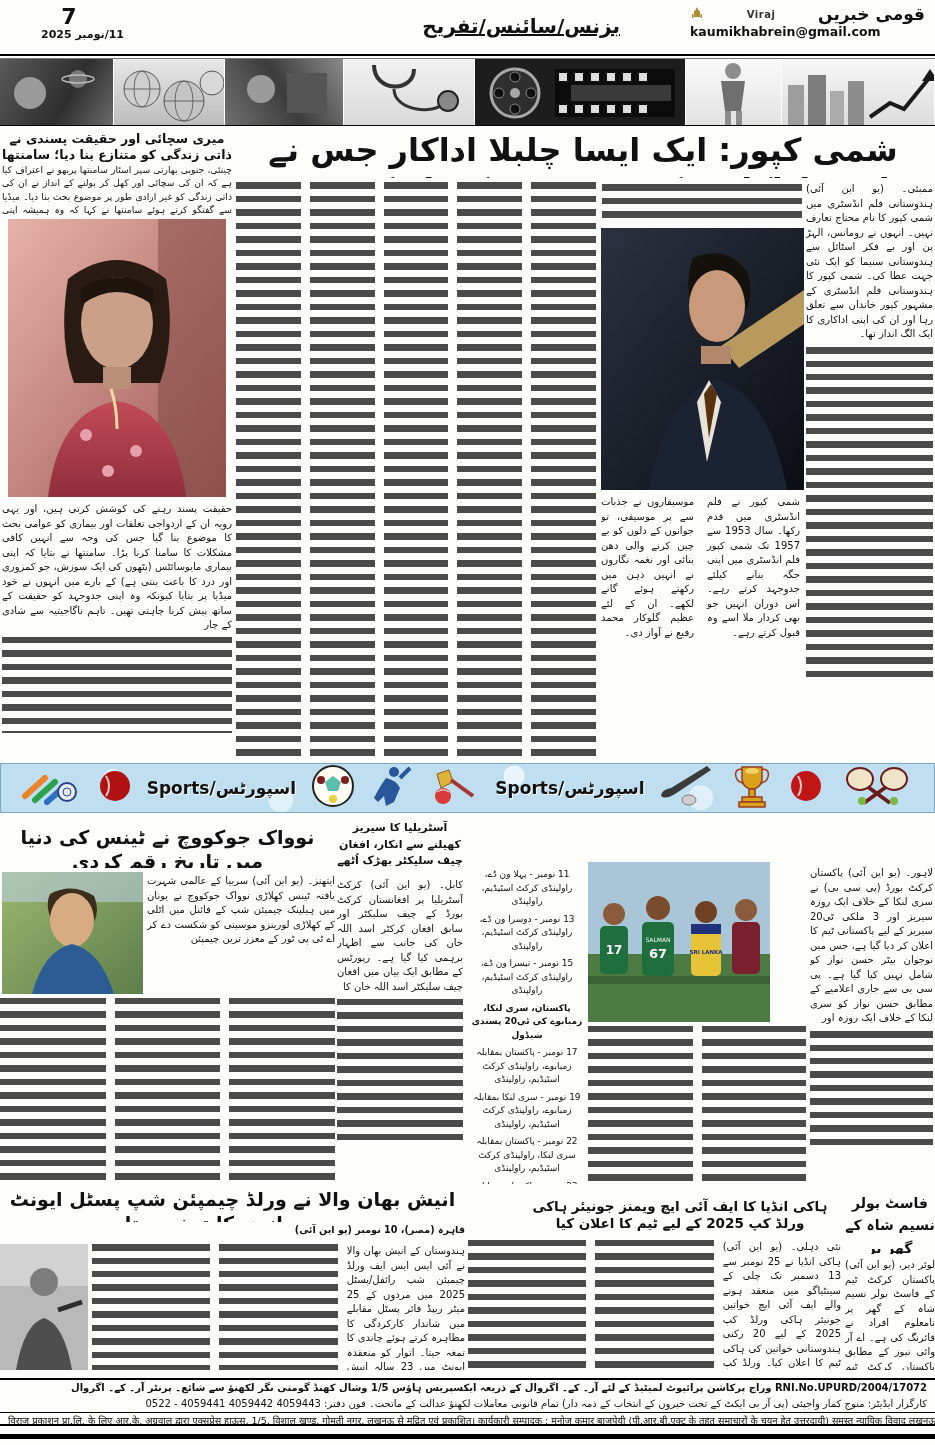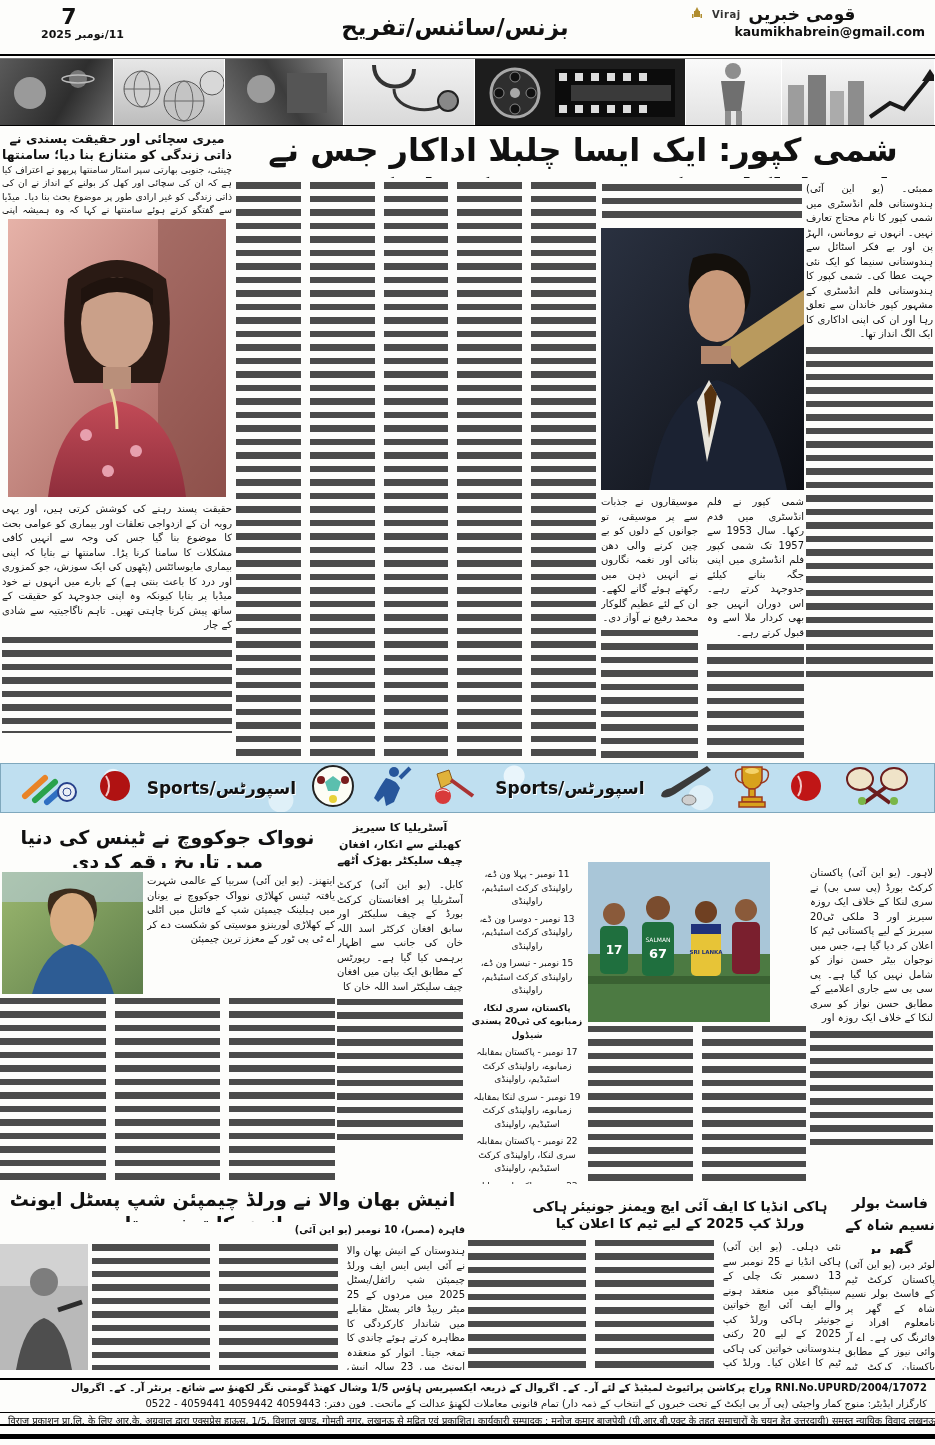--- a/index.html
+++ b/index.html
@@ -3,32 +3,32 @@
 <meta charset="utf-8">
 <style>
   html,body{margin:0;padding:0;background:#e9e7e2;}
   #page{position:relative;width:935px;height:1445px;background:#fdfdfb;overflow:hidden;
         font-family:"DejaVu Sans",sans-serif;color:#111;margin:0 auto;}
   .abs{position:absolute;box-sizing:border-box;overflow:hidden;}
   .u{direction:rtl;unicode-bidi:plaintext;text-align:justify;}
   .hl{font-weight:bold;direction:rtl;text-align:center;line-height:1.25;}
   .sim{background-image:repeating-linear-gradient(to bottom,rgba(25,25,25,.78) 0 6.5px,transparent 6.5px 13.5px);}
   .cols{display:flex;flex-direction:row-reverse;gap:9px;height:100%;}
-  .col{flex:1;display:flex;flex-direction:column;gap:4px;}
+  .col{flex:1;display:flex;flex-direction:row;gap:4px;}
   .col .fill{flex:1;}
   .lead-txt{font-size:10px;line-height:1.45;}
   .rule{background:#000;}
   
   #hdr{border-bottom:2px solid #000;}
   .pagenum{font-size:22px;font-weight:bold;text-align:center;line-height:1;}
   .pagedate{font-size:11px;font-weight:bold;direction:rtl;white-space:nowrap;text-align:right;}
-  .section-title{font-size:23px;font-weight:bold;direction:rtl;text-align:center;}
+  .section-title{font-size:20px;font-weight:bold;direction:rtl;text-decoration:underline;}
   .brand{font-size:17px;font-weight:bold;direction:rtl;}
   .brand-latin{font-size:10px;font-weight:bold;color:#333;letter-spacing:.5px;}
-  .email{font-size:12.5px;font-weight:bold;text-align:right;}
+  .email{font-size:12.5px;font-weight:bold;text-align:left;}
   
   .strip{display:flex;border-bottom:1px solid #000;border-top:1px solid #777;}
   .strip>div{height:100%;border-right:1px solid #fff;position:relative;overflow:hidden;}
   
   #sportsbanner{background:#bfdff0;
     background-image:radial-gradient(circle at 12% 30%,#e9f5fb 0 9px,transparent 10px),
     radial-gradient(circle at 30% 75%,#dff0f8 0 12px,transparent 13px),
     radial-gradient(circle at 55% 25%,#e9f5fb 0 10px,transparent 11px),
     radial-gradient(circle at 75% 70%,#dff0f8 0 12px,transparent 13px),
     radial-gradient(circle at 92% 30%,#e9f5fb 0 9px,transparent 10px);
@@ -46,21 +46,21 @@
 
 <div id="page">
 
   <div id="hdr" class="abs" style="left:0;top:0;width:935px;height:56px;">
     <div class="abs" style="left:14px;top:6px;width:110px;">
       <div class="pagenum">7</div>
       <div class="pagedate">11/نومبر 2025</div>
     </div>
     <div class="abs section-title" style="left:290px;top:14px;width:330px;">بزنس/سائنس/تفریح</div>
     <div class="abs" style="left:690px;top:4px;width:235px;text-align:right;">
-      <div style="display:flex;justify-content:flex-start;align-items:center;gap:8px;">
+      <div style="display:flex;justify-content:space-between;align-items:center;gap:20px;">
         <span>
           <svg width="14" height="14" viewBox="0 0 14 14">
               <path d="M7 1 L9 5 L5 5 Z" fill="#b08d2f"></path>
               <rect x="4" y="5" width="6" height="6" fill="#b08d2f"></rect>
               <rect x="2" y="8" width="1.5" height="4" fill="#b08d2f"></rect>
               <rect x="10.5" y="8" width="1.5" height="4" fill="#b08d2f"></rect>
             </svg>
         </span>
         <span class="brand-latin">Viraj</span>
         <span class="brand">قومی خبریں</span>

